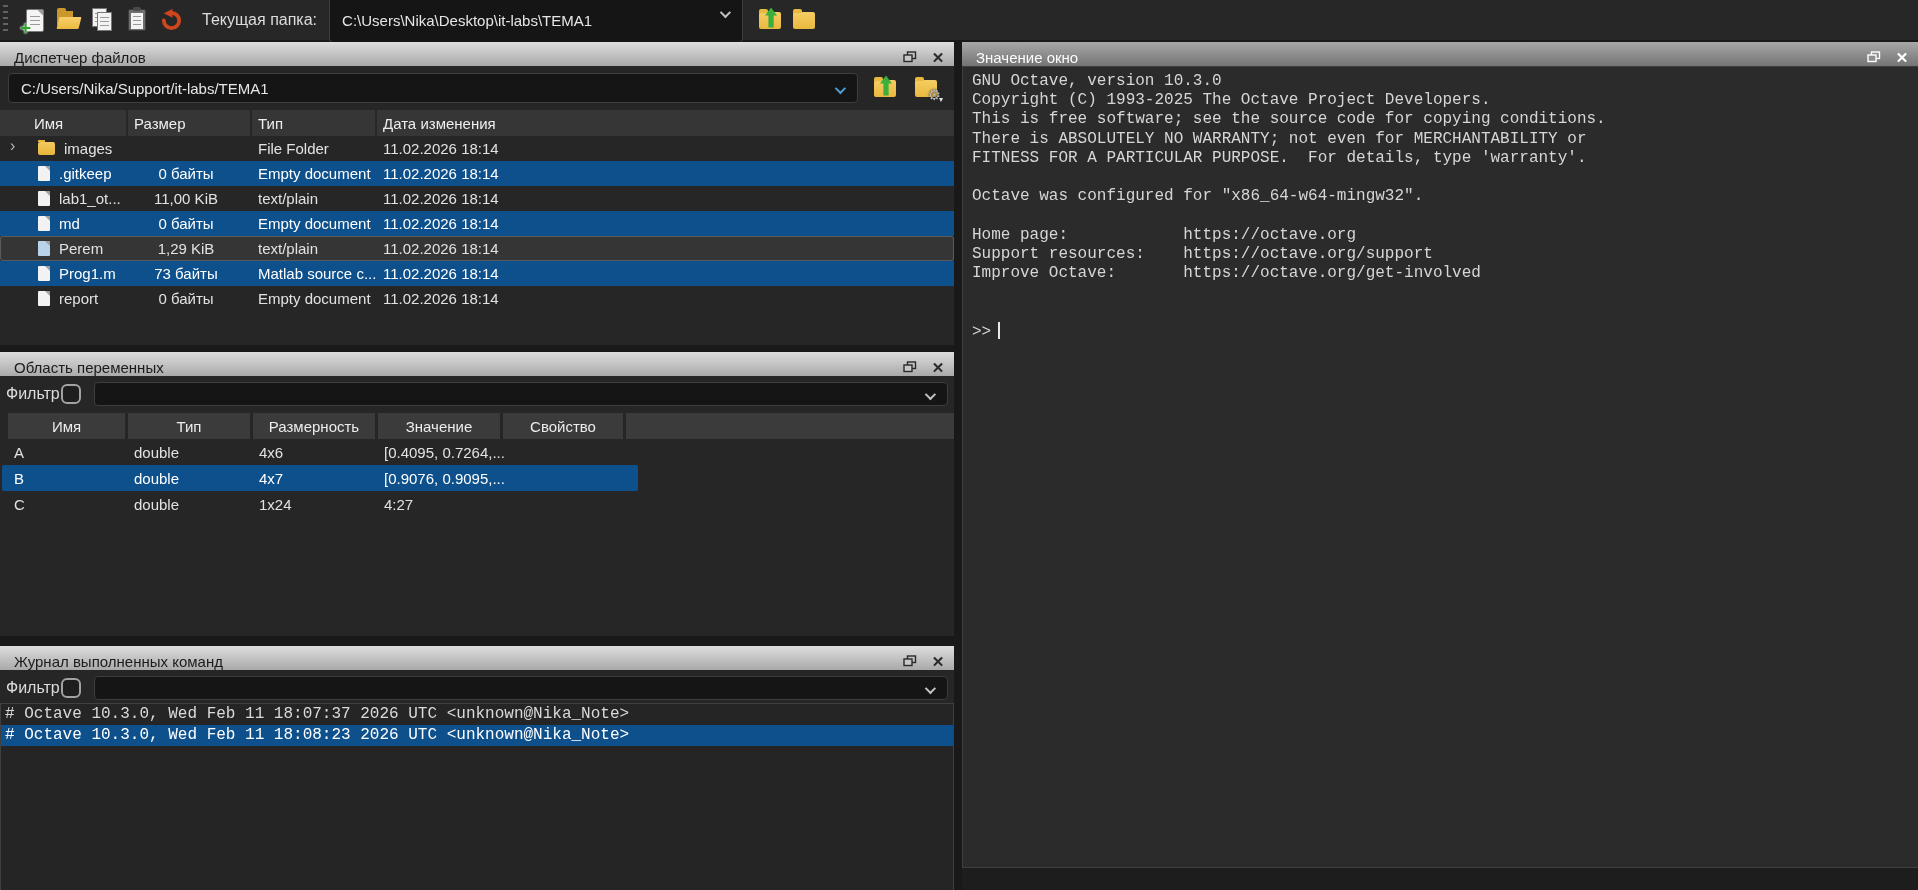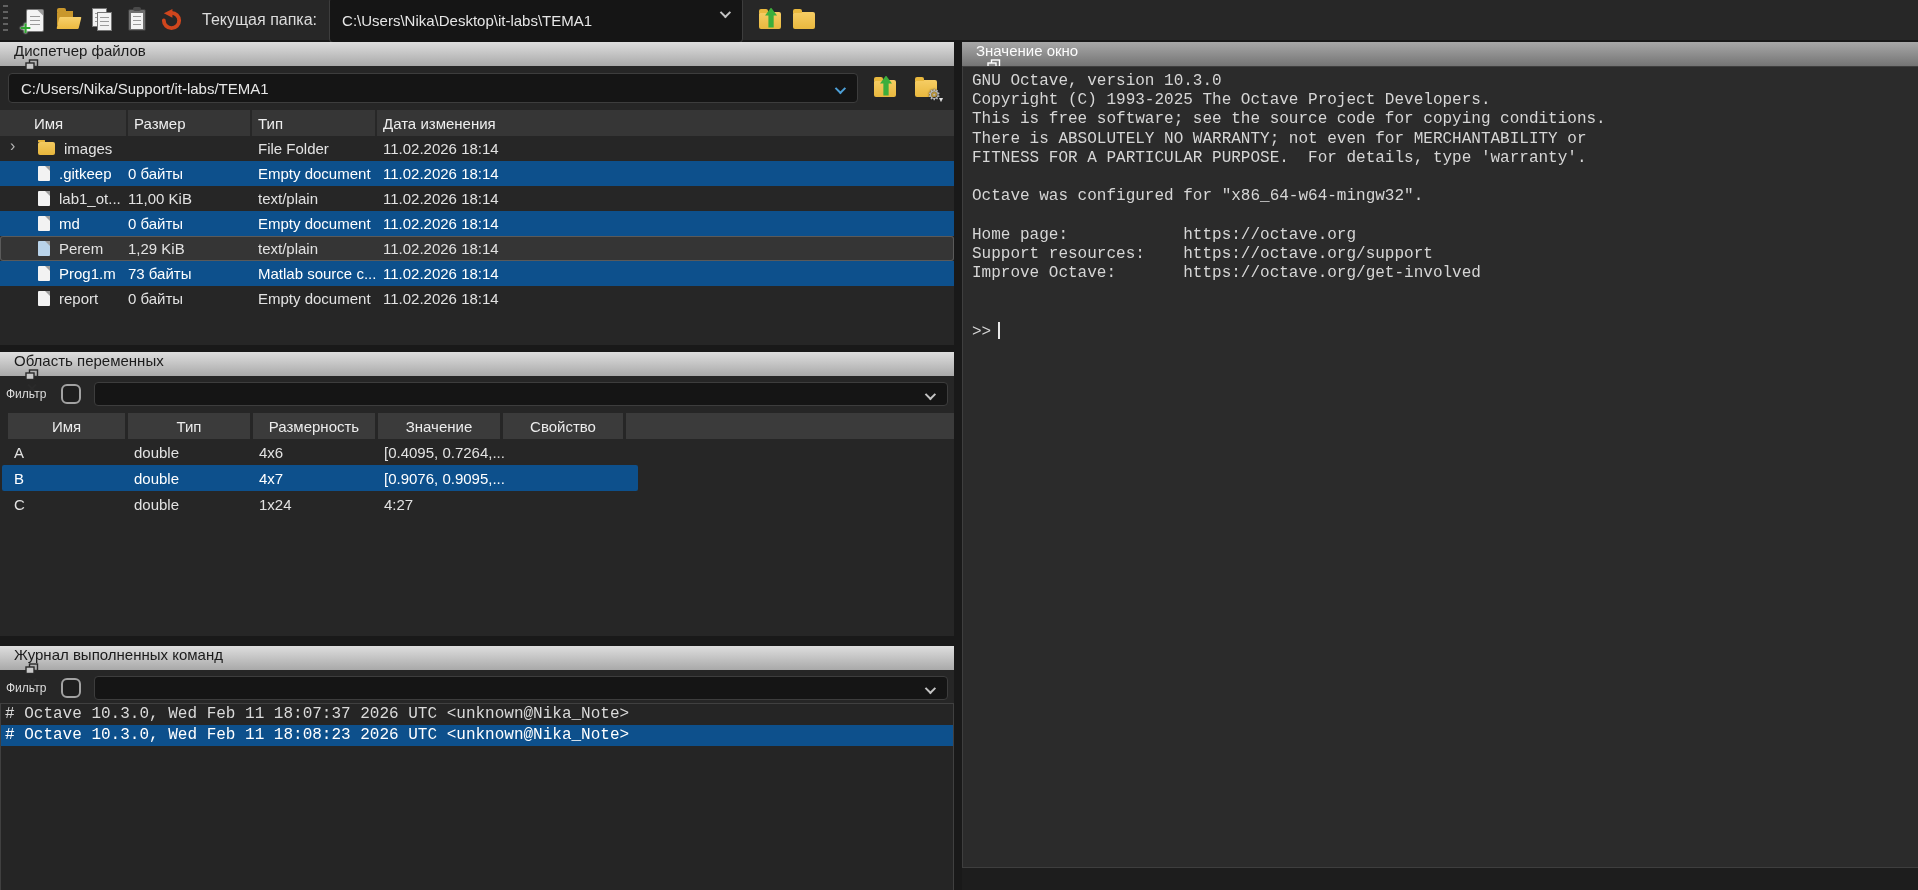--- a/index.html
+++ b/index.html
@@ -76,22 +76,22 @@
           background:#9e9e9e; clip-path:polygon(0 0,100% 0,100% 100%); }
   .mini-file.blue { background:#b9d3ea; }
 
   
   .left { position:absolute; top:40px; left:0; width:954px; height:850px; }
   .panel { position:absolute; left:0; width:954px; background:#262626; }
   .p-files { top:2px;  height:303px; }
   .p-ws    { top:312px; height:284px; }
   .p-hist  { top:606px; height:284px; }
 
-  .titlebar { height:24px; display:flex; align-items:flex-start; padding:0 6px 0 14px;
-          background:linear-gradient(#dedede,#a9a9a9);flex-direction:column; }
+  .titlebar { height:24px; display:flex; align-items:flex-end; padding:0 6px 0 14px;
+          background:linear-gradient(#dedede,#a9a9a9); }
   .titlebar .t { font-size:15px; color:#1b1b1b; flex:1; }
   .tbtn { width:20px; height:18px; border:none; background:none; display:flex; align-items:center;
           justify-content:center; cursor:pointer; color:#2a2a2a; margin-left:8px; }
   .tbtn svg { display:block; }
   .tbtn .x { font-size:15px; font-weight:bold; line-height:1; }
   .titlebar.gray { background:linear-gradient(#a8a8a8,#747474); }
   .titlebar.gray .t { color:#fcfcfc; }
   .titlebar.gray .tbtn { color:#fff; }
 
   .fm-bar { display:flex; align-items:center; margin:7px 8px 0 8px; height:30px; }
@@ -107,27 +107,27 @@
           display:flex; align-items:center; }
   .fm-header .hc:first-child { padding-left:34px; }
   .fm-header .hc:last-child { border-right:none; }
   .f-row { height:25px; display:grid; grid-template-columns:128px 124px 125px 1fr;
           align-items:center; color:#e2e2e2; font-size:15px; position:relative; }
   .f-row.sel { background:#0d508c; color:#ffffff; }
   .f-row.cur { background:#353535; box-shadow:inset 0 0 0 1px #5a5a5a; border-radius:3px; }
   .f-row .c { overflow:hidden; white-space:nowrap; }
   .f-row .name { display:flex; align-items:center; gap:9px; padding-left:38px; }
   .f-row .exp { position:absolute; left:10px; top:1px; color:#b5b5b5; font-size:16px; }
-  .f-row .size { text-align:left; padding-right:8px; }
+  .f-row .size { text-align:center; padding-right:8px; }
   .f-row .type { padding-left:6px; }
   .f-row .date { padding-left:6px; }
 
   
   .filter-row { display:flex; align-items:center; margin-top:5px; height:26px; padding:0 6px; }
-  .filter-row .lbl { color:#dcdcdc; font-size:12px; width:48px; }
+  .filter-row .lbl { color:#dcdcdc; font-size:16px; width:48px; }
   .checkbox { width:20px; height:20px; border:2px solid #a2a2a2; border-radius:6px;
           background:#1e1e1e; margin-left:7px; flex:none; cursor:pointer; }
   .filter-combo { flex:1; margin-left:13px; height:24px; }
 
   
   .ws-header { margin-top:6px; height:26px; display:grid; padding-left:8px;
           grid-template-columns:120px 125px 125px 125px 123px 1fr;
           color:#ececec; font-size:15px; }
   .ws-header .hc { background:#3b3b3b; border-right:3px solid #262626;
           display:flex; align-items:center; justify-content:center; }

